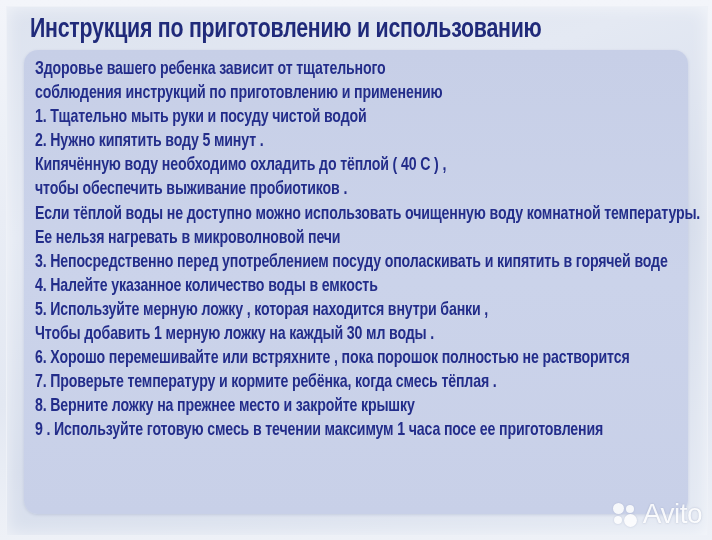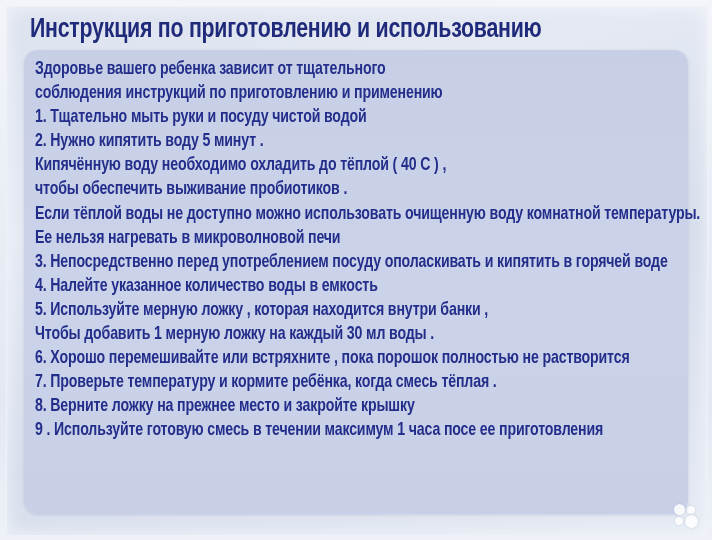--- a/index.html
+++ b/index.html
@@ -126,13 +126,14 @@
   <li class="line">9 . Используйте готовую смесь в течении максимум 1 часа посе ее приготовления</li>
 </ul>
 
 <div class="watermark">
   <div class="watermark-icon">
     <span style="left:2px; top:2px; width:11px; height:11px;"></span>
     <span style="left:15px; top:4px; width:8px; height:8px;"></span>
     <span style="left:3px; top:15px; width:8px; height:8px;"></span>
     <span style="left:13px; top:13px; width:13px; height:13px;"></span>
   </div>
+  <span class="watermark-text">Avito</span>
 </div>
 
 </body></html>

